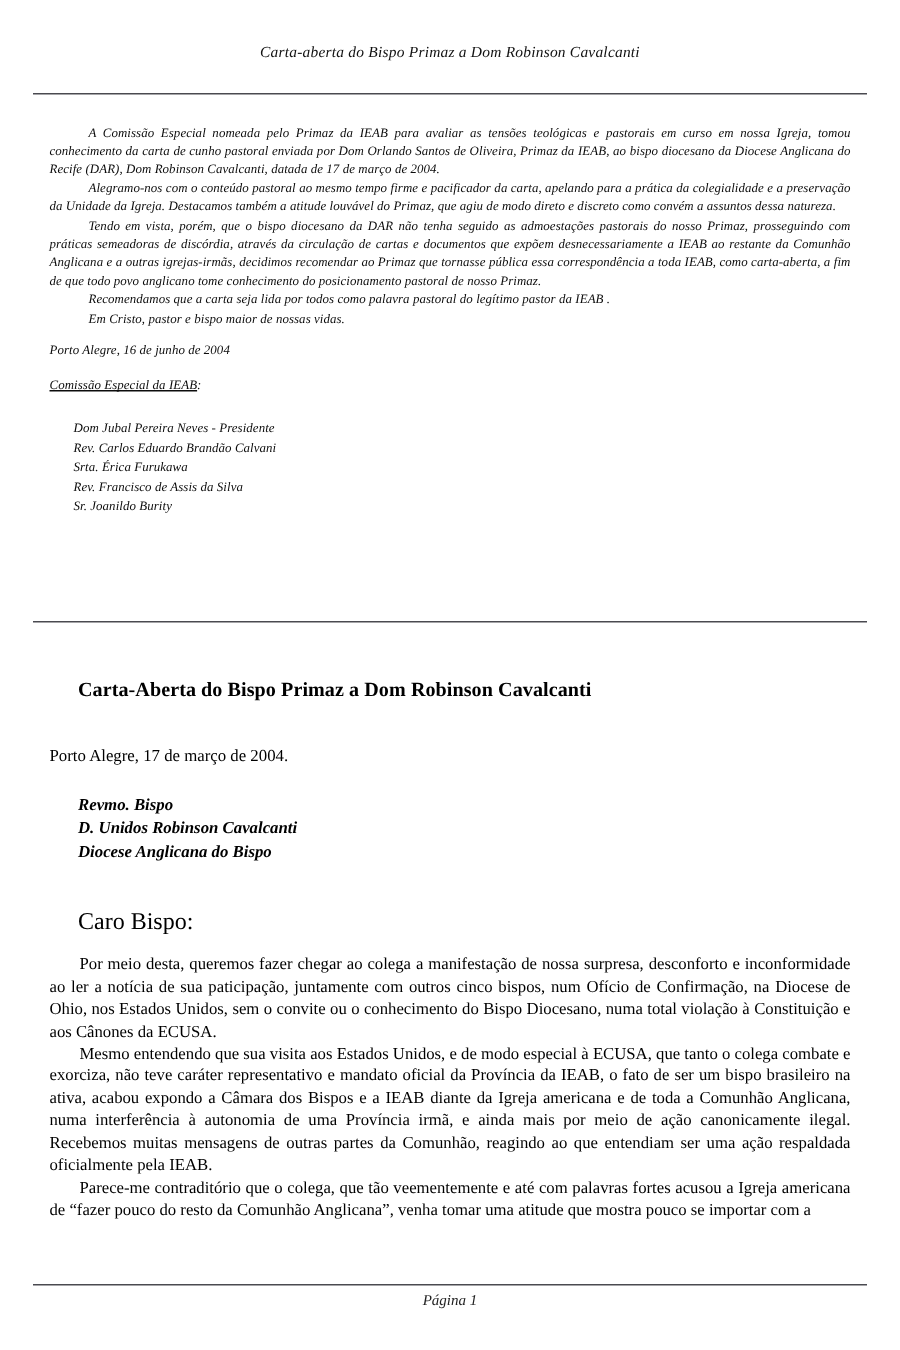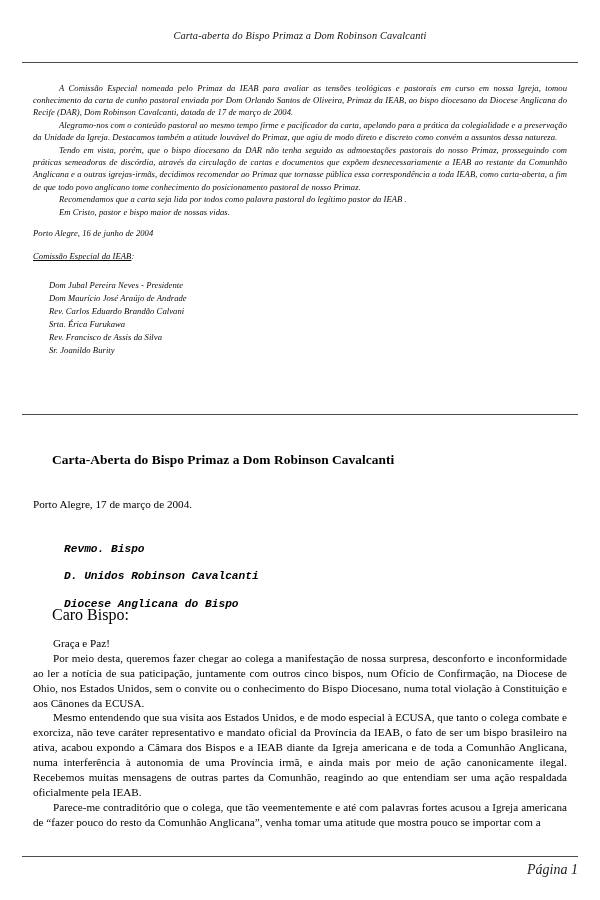--- a/index.html
+++ b/index.html
@@ -114,21 +114,21 @@
   .addressee {
     position: absolute;
     top: 530px;
     left: 52px;
     width: 480px;
     font-weight: bold;
     font-style: italic;
     font-size: 11.2px;
     line-height: 1.37;
   }
-  .addressee div { margin: 12px; font-family: Liberation Mono, monospace; }
+  .addressee div { margin: 0; }
   .salutation {
     position: absolute;
     top: 605px;
     left: 52px;
     font-size: 16px;
     line-height: 1.2;
   }
 
   .body-text {
     position: absolute;
@@ -148,23 +148,23 @@
   }
   .body-text p.first {
     text-indent: 20px;
   }
 
   .footer {
     position: absolute;
     top: 862px;
     left: 22px;
     width: 556px;
-    text-align: right;
-    font-style: italic;
-    font-size: 14px;
+    text-align: center;
+    font-style: italic;
+    font-size: 10px;
     color: #222;
   }
 </style>
 </head>
 <body>
 
 <div class="page">
 
   <div class="running-header">Carta-aberta do Bispo Primaz a Dom Robinson Cavalcanti</div>
 
@@ -176,21 +176,20 @@
     <p>Tendo em vista, porém, que o bispo diocesano da DAR não tenha seguido as admoestações pastorais do nosso Primaz, prosseguindo com práticas semeadoras de discórdia, através da circulação de cartas e documentos que expõem desnecessariamente a IEAB ao restante da Comunhão Anglicana e a outras igrejas-irmãs, decidimos recomendar ao Primaz que tornasse pública essa correspondência a toda IEAB, como carta-aberta, a fim de que todo povo anglicano tome conhecimento do posicionamento pastoral de nosso Primaz.</p>
     <p>Recomendamos que a carta seja lida por todos como palavra pastoral do legítimo pastor da IEAB .</p>
     <p>Em Cristo, pastor e bispo maior de nossas vidas.</p>
 
     <p class="date-line noindent">Porto Alegre, 16 de junho de 2004</p>
 
     <p class="list-title noindent"><span class="u">Comissão Especial da IEAB</span><span>:</span></p>
 
     <ul class="members">
       <li>Dom Jubal Pereira Neves - Presidente</li>
-      <li>Dom Maurício José Araújo de Andrade</li>
       <li>Rev. Carlos Eduardo Brandão Calvani</li>
       <li>Srta. Érica Furukawa</li>
       <li>Rev. Francisco de Assis da Silva</li>
       <li>Sr. Joanildo Burity</li>
     </ul>
   </div>
 
   <hr class="rule rule-mid">
 
   <h1 class="letter-title">Carta-Aberta do Bispo Primaz a Dom Robinson Cavalcanti</h1>
@@ -199,21 +198,20 @@
 
   <div class="addressee">
     <div>Revmo. Bispo</div>
     <div>D. Unidos Robinson Cavalcanti</div>
     <div>Diocese Anglicana do Bispo</div>
   </div>
 
   <div class="salutation">Caro Bispo:</div>
 
   <div class="body-text">
-    <p class="first">Graça e Paz!</p>
     <p>Por meio desta, queremos fazer chegar ao colega a manifestação de nossa surpresa, desconforto e inconformidade ao ler a notícia de sua paticipação, juntamente com outros cinco bispos, num Ofício de Confirmação, na Diocese de Ohio, nos Estados Unidos, sem o convite ou o conhecimento do Bispo Diocesano, numa total violação à Constituição e aos Cânones da ECUSA.</p>
     <p>Mesmo entendendo que sua visita aos Estados Unidos, e de modo especial à ECUSA, que tanto o colega combate e exorciza, não teve caráter representativo e mandato oficial da Província da IEAB, o fato de ser um bispo brasileiro na ativa, acabou expondo a Câmara dos Bispos e a IEAB diante da Igreja americana e de toda a Comunhão Anglicana, numa interferência à autonomia de uma Província irmã, e ainda mais por meio de ação canonicamente ilegal. Recebemos muitas mensagens de outras partes da Comunhão, reagindo ao que entendiam ser uma ação respaldada oficialmente pela IEAB.</p>
     <p>Parece-me contraditório que o colega, que tão veementemente e até com palavras fortes acusou a Igreja americana de “fazer pouco do resto da Comunhão Anglicana”, venha tomar uma atitude que mostra pouco se importar com a</p>
   </div>
 
   <hr class="rule rule-bottom">
 
   <div class="footer">Página 1</div>
 
 </div>

